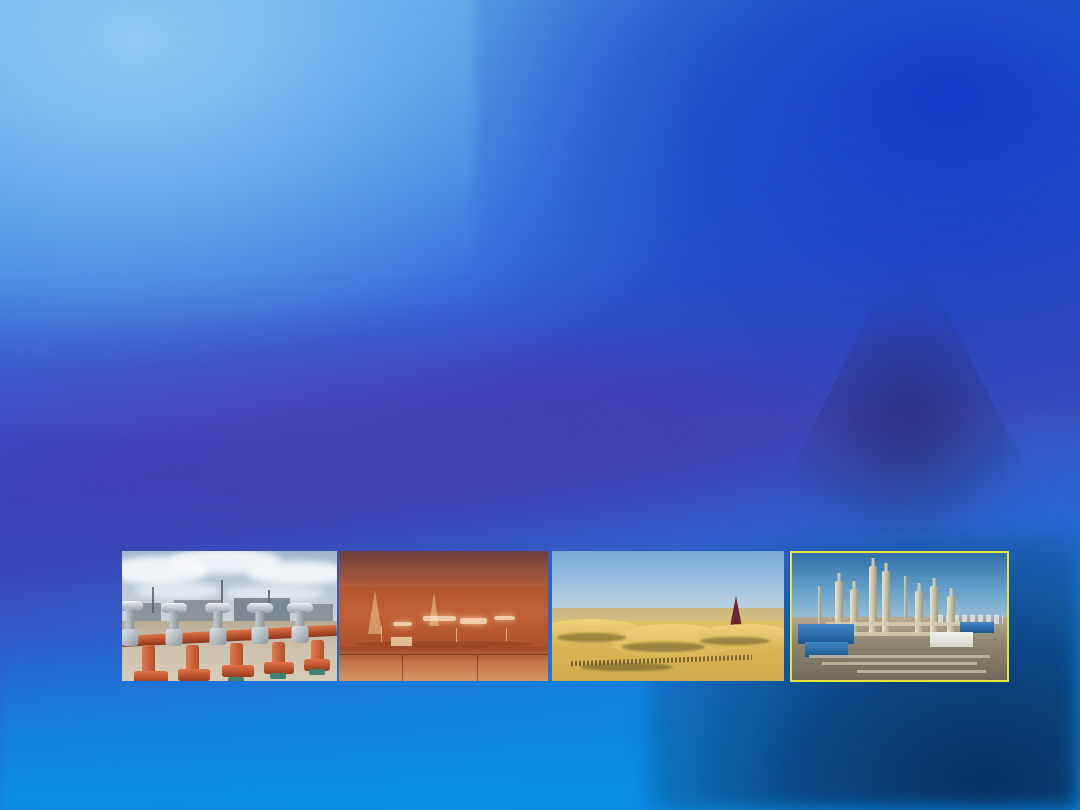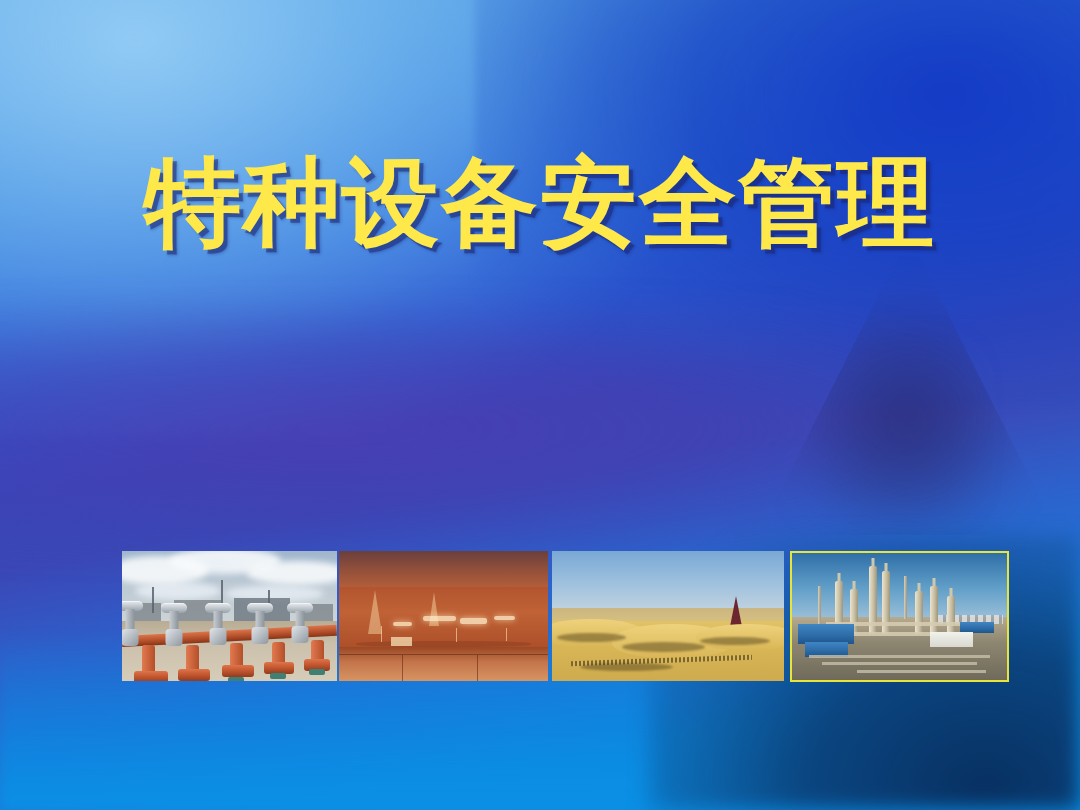--- a/index.html
+++ b/index.html
@@ -350,23 +350,20 @@
 <div class="slide">
 
   <div class="bg-base"></div>
   <div class="bg-left-glow"></div>
   <div class="bg-right-deep"></div>
   <div class="bg-violet-band"></div>
   <div class="bg-cone"></div>
   <div class="bg-bottom-cyan"></div>
   <div class="bg-bottom-navy"></div>
 
-  <div class="title-wrap">
-    <span class="title">特种设备安全管理</span>
-  </div>
 
   <div class="photo-strip">
 
     <div class="photo p1">
       <div class="canvas">
         <div class="sky"></div>
         <div class="blue-patch"></div>
         <div class="cloud c1"></div>
         <div class="cloud c2"></div>
         <div class="cloud c3"></div>

